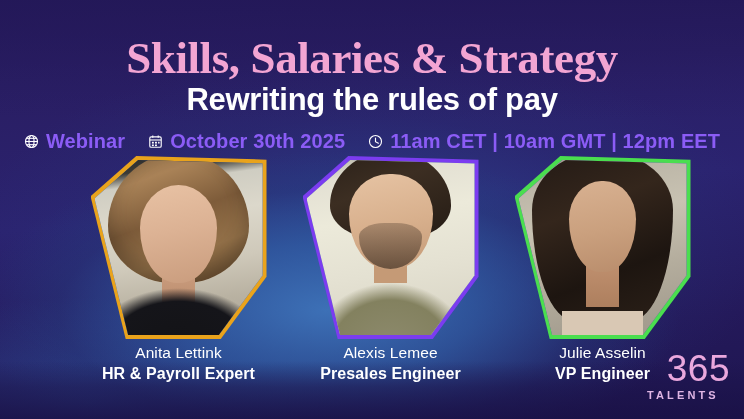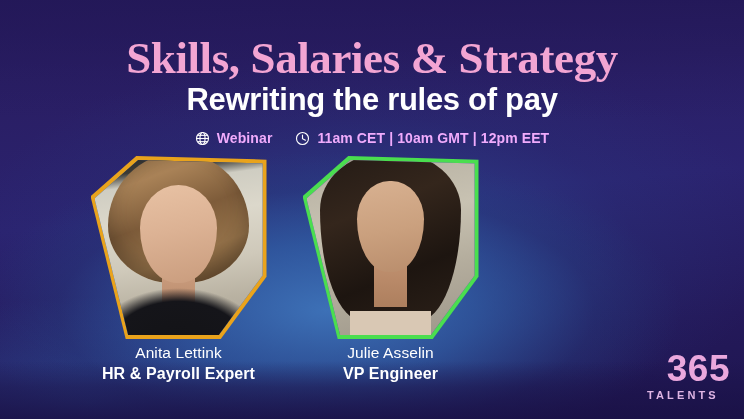--- a/index.html
+++ b/index.html
@@ -63,23 +63,23 @@
   .meta {
     position:absolute; top:130px; left:0; right:0;
     display:flex;
     justify-content:center;
     align-items:center;
     gap:23px;
     white-space:nowrap;
   }
   .meta-item { display:flex; align-items:center; gap:7px; }
   .meta-label {
-    font-size:14px;
-    font-weight:700;
-    color:#f0abfc;
+    font-size:20px;
+    font-weight:700;
+    color:#8b5cf6;
     letter-spacing:0.1px;
   }
   .meta-icon {
     width:15px; height:15px;
     display:block;
     flex:0 0 auto;
   }
   .meta-icon svg { display:block; width:15px; height:15px; }
 
   
@@ -236,21 +236,21 @@
 
   
   .logo {
     position:absolute;
     right:14px; bottom:18px;
     text-align:center;
     line-height:1;
   }
   .logo-365 {
     font-size:37px;
-    font-weight:700;
+    font-weight:400;
     color:#eaa8dd;
     letter-spacing:0.5px;
     display:block;
     margin-left:31px;
   }
   .logo-talents {
     margin-top:3px;
     font-size:11px;
     font-weight:700;
     color:#dfb5e4;
@@ -278,20 +278,36 @@
           <circle cx="8" cy="8" r="6.4"></circle>
           <ellipse cx="8" cy="8" rx="2.7" ry="6.4"></ellipse>
           <line x1="1.6" y1="8" x2="14.4" y2="8"></line>
           <line x1="2.6" y1="4.6" x2="13.4" y2="4.6"></line>
           <line x1="2.6" y1="11.4" x2="13.4" y2="11.4"></line>
         </svg>
       </span>
       <span class="meta-label">Webinar</span>
     </div>
 
+    <div class="meta-item">
+      <span class="meta-icon">
+        <svg viewBox="0 0 16 16" fill="none" stroke="#ffffff" stroke-width="1.2">
+          <rect x="1.9" y="3.1" width="12.2" height="11" rx="1.4"></rect>
+          <line x1="1.9" y1="6.4" x2="14.1" y2="6.4"></line>
+          <line x1="5.1" y1="1.7" x2="5.1" y2="4.1"></line>
+          <line x1="10.9" y1="1.7" x2="10.9" y2="4.1"></line>
+          <rect x="4.2" y="8.3" width="2" height="1.9" fill="#ffffff" stroke="none"></rect>
+          <rect x="7.5" y="8.3" width="2" height="1.9" fill="#ffffff" stroke="none"></rect>
+          <rect x="10.8" y="8.3" width="1.5" height="1.9" fill="#ffffff" stroke="none"></rect>
+          <rect x="4.2" y="11.2" width="2" height="1.7" fill="#ffffff" stroke="none"></rect>
+          <rect x="7.5" y="11.2" width="2" height="1.7" fill="#ffffff" stroke="none"></rect>
+        </svg>
+      </span>
+      <span class="meta-label">October 30th 2025</span>
+    </div>
 
     <div class="meta-item">
       <span class="meta-icon">
         <svg viewBox="0 0 16 16" fill="none" stroke="#ffffff" stroke-width="1.2">
           <circle cx="8" cy="8" r="6.4"></circle>
           <polyline points="8,4.2 8,8.3 11.1,9.9" stroke-linecap="round"></polyline>
         </svg>
       </span>
       <span class="meta-label">11am CET | 10am GMT | 12pm EET</span>
     </div>
@@ -311,20 +327,38 @@
             <div class="p1-neck"></div>
             <div class="p1-face"></div>
             <div class="p1-shoulder"></div>
           </div>
         </div>
       </div>
       <div class="speaker-name">Anita Lettink</div>
       <div class="speaker-role">HR &amp; Payroll Expert</div>
     </div>
 
+    <div class="speaker">
+      <div class="photo-wrap">
+        <div class="accent" style="background:#7b3cf0">
+          <div class="accent-inner"></div>
+        </div>
+        <div class="hex photo">
+          <div class="img p-bg p2-bg">
+            <div class="p2-hair"></div>
+            <div class="p2-neck"></div>
+            <div class="p2-face"></div>
+            <div class="p2-beard"></div>
+            <div class="p2-shirt"></div>
+          </div>
+        </div>
+      </div>
+      <div class="speaker-name">Alexis Lemee</div>
+      <div class="speaker-role">Presales Engineer</div>
+    </div>
 
     <div class="speaker">
       <div class="photo-wrap">
         <div class="accent" style="background:#4ade4f">
           <div class="accent-inner"></div>
         </div>
         <div class="hex photo">
           <div class="img p-bg p3-bg">
             <div class="p3-hair"></div>
             <div class="p3-neck"></div>

